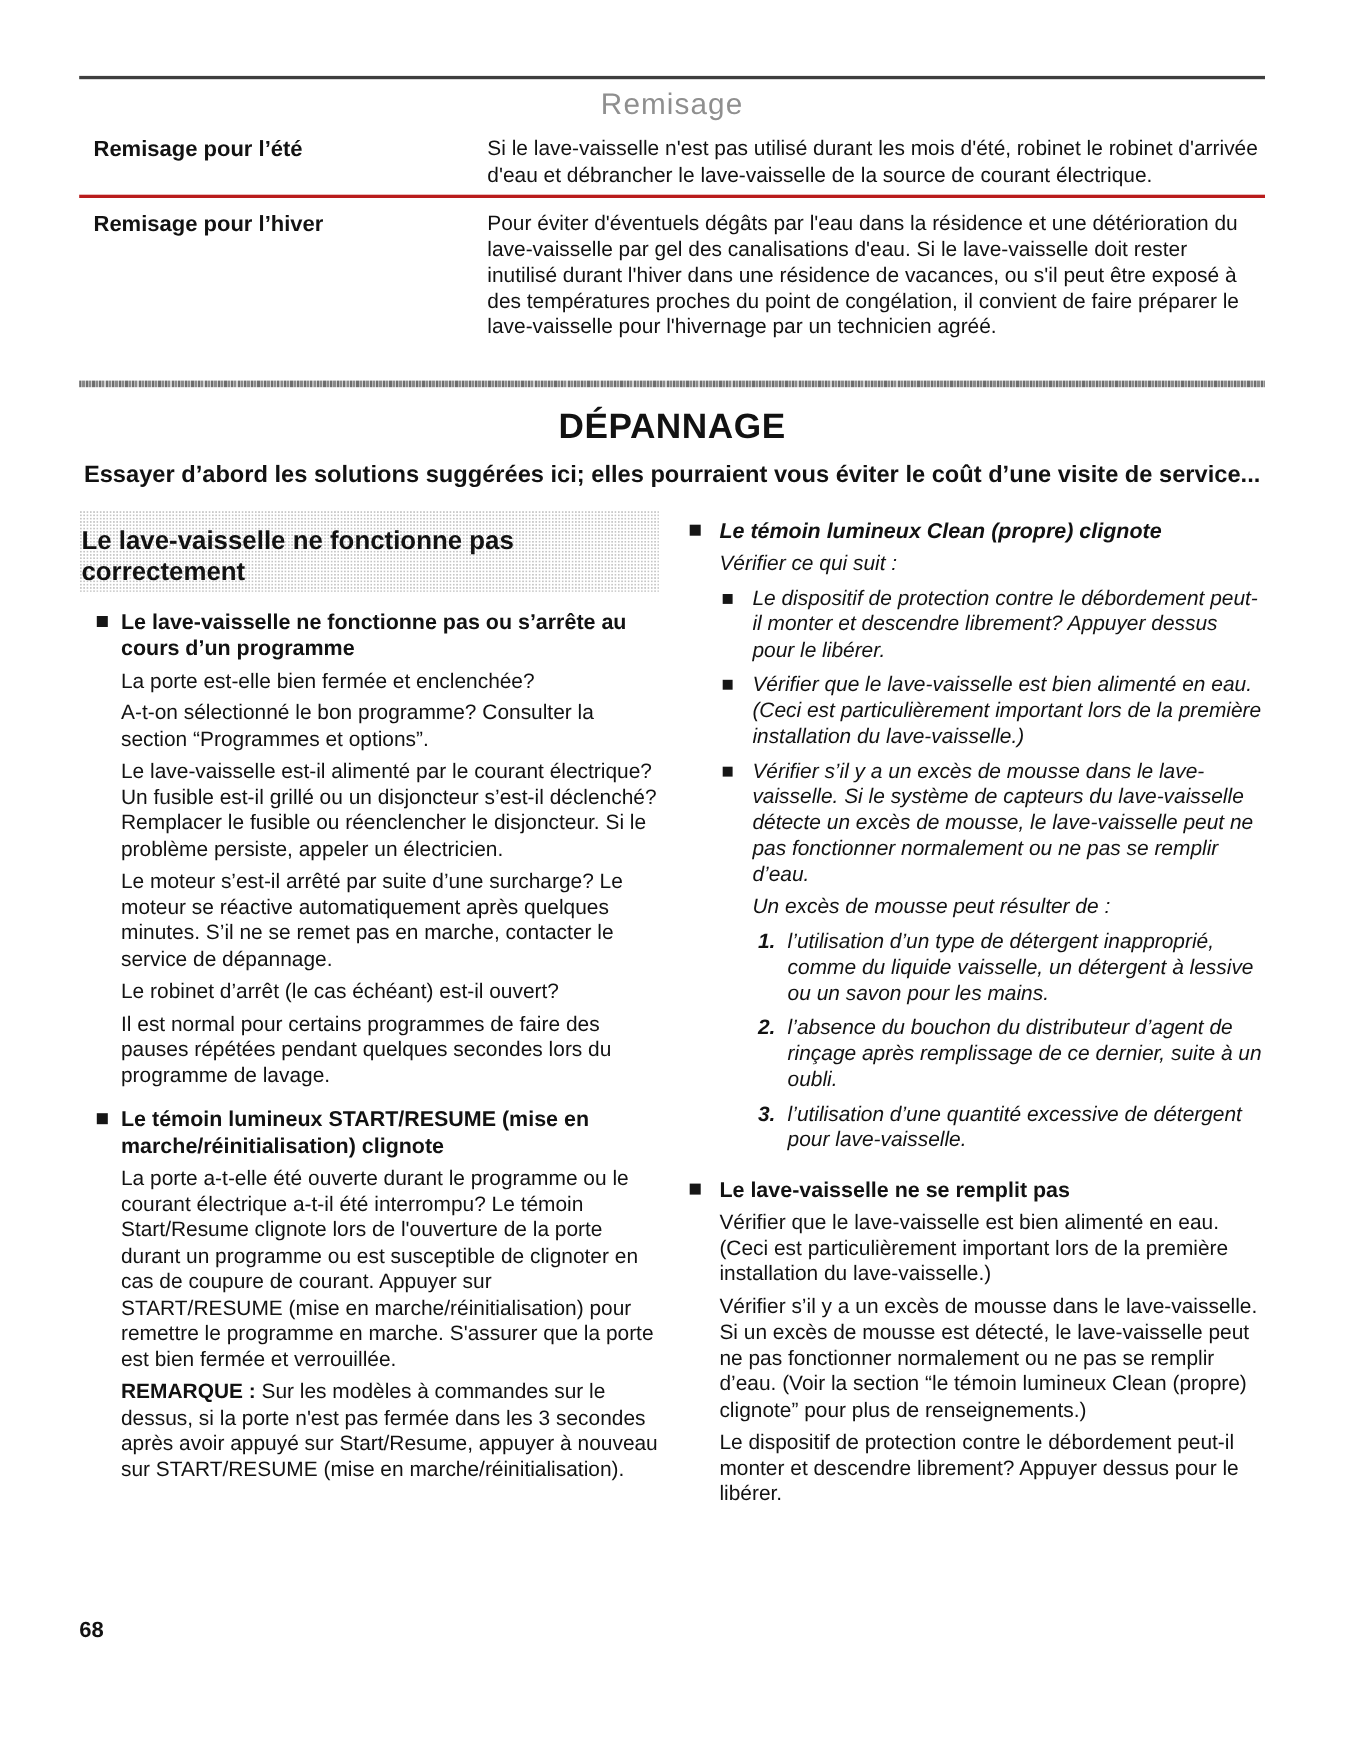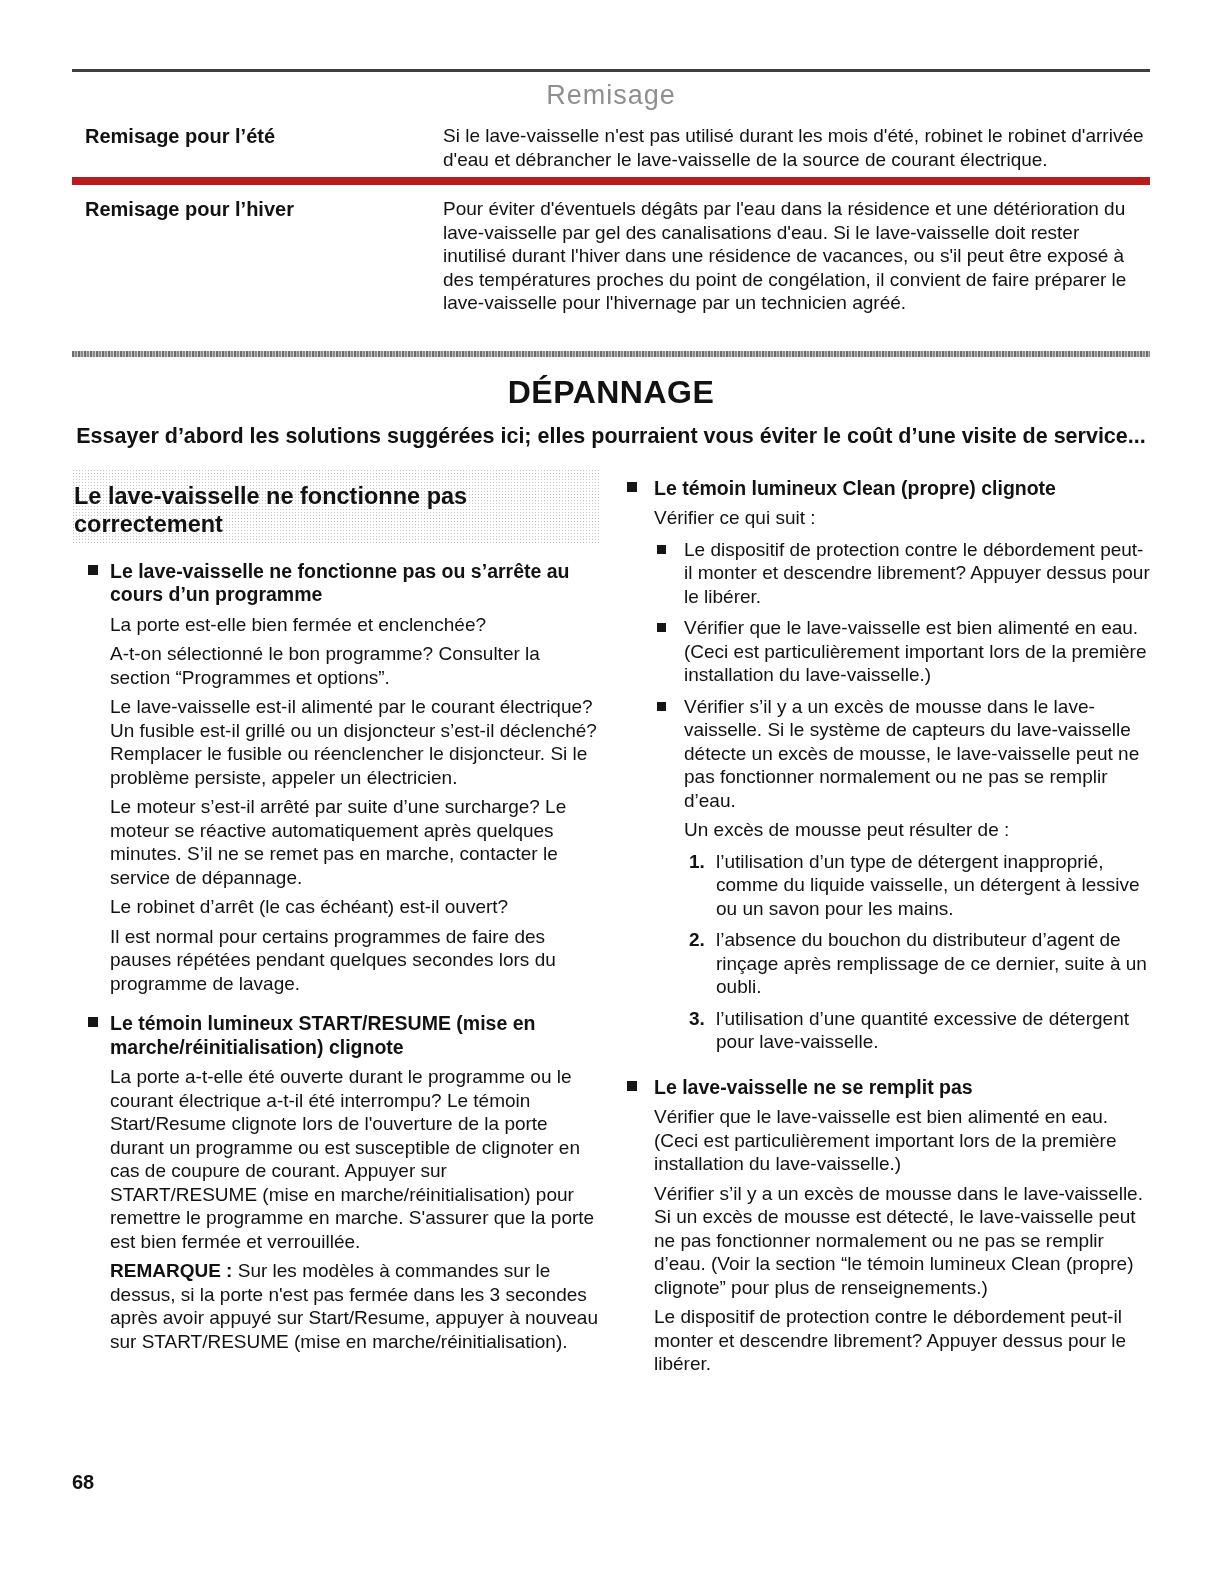--- a/index.html
+++ b/index.html
@@ -19,21 +19,21 @@
   .storage-title{
     margin-top:6px;
     text-align:center;
     font-size:27px;
     line-height:34px;
     color:#8f8f8f;
     letter-spacing:1px;
     font-weight:400;
   }
   .srow{display:grid;grid-template-columns:371px 1fr;padding:12px 0 6px;}
-  .srow.second{border-top:8px solid #b91c1c;padding-top:12px;padding-bottom:8px;}
+  .srow.second{border-top:3px solid #b91c1c;padding-top:12px;padding-bottom:8px;}
   .slabel{font-weight:bold;font-size:20px;line-height:24px;padding-left:13px;}
   .stext{font-size:19px;line-height:23.5px;padding-right:4px;}
 
   
   .stipple{
     margin-top:28px;height:6px;
     background:repeating-linear-gradient(90deg,#6e6e6e 0 2px,#b9b9b9 2px 3px,#8a8a8a 3px 5px,#d2d2d2 5px 6px);
   }
 
   
@@ -140,21 +140,21 @@
           <p>
             <span class="note-label">REMARQUE :</span>
             <span>Sur les modèles à commandes sur le dessus, si la porte n'est pas fermée dans les 3 secondes après avoir appuyé sur Start/Resume, appuyer à nouveau sur START/RESUME (mise en marche/réinitialisation).</span>
           </p>
         </div>
 
       </div>
 
       <div class="col-right">
 
-        <div class="titem" style="margin-top:0;">
+        <div class="titem" style="margin-top:0;font-style:italic;">
           <span class="sq"></span>
           <h3>Le témoin lumineux Clean (propre) clignote</h3>
           <p>Vérifier ce qui suit :</p>
 
           <div class="subitem">
             <span class="sq2"></span>
             <span>Le dispositif de protection contre le débordement peut-il monter et descendre librement? Appuyer dessus pour le libérer.</span>
           </div>
           <div class="subitem">
             <span class="sq2"></span>

